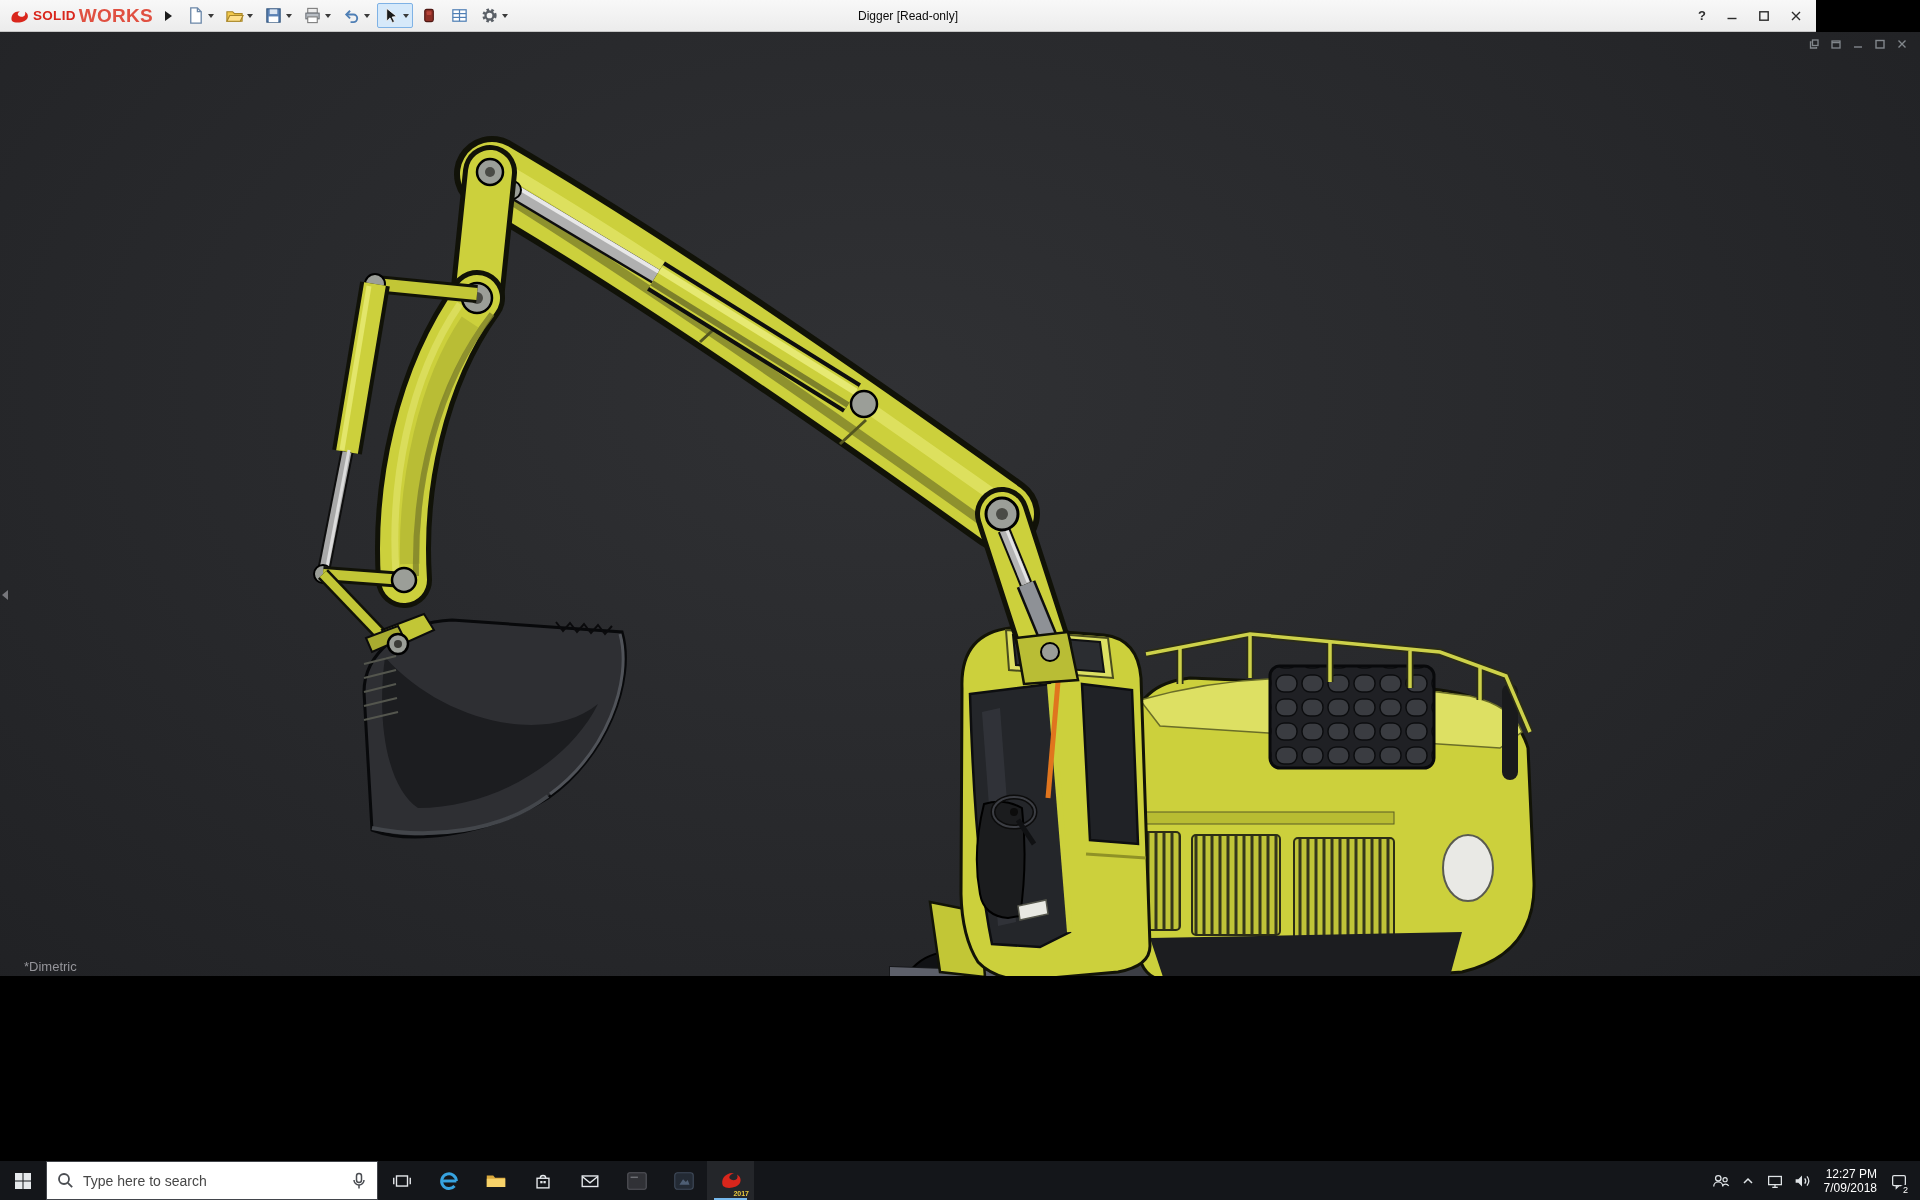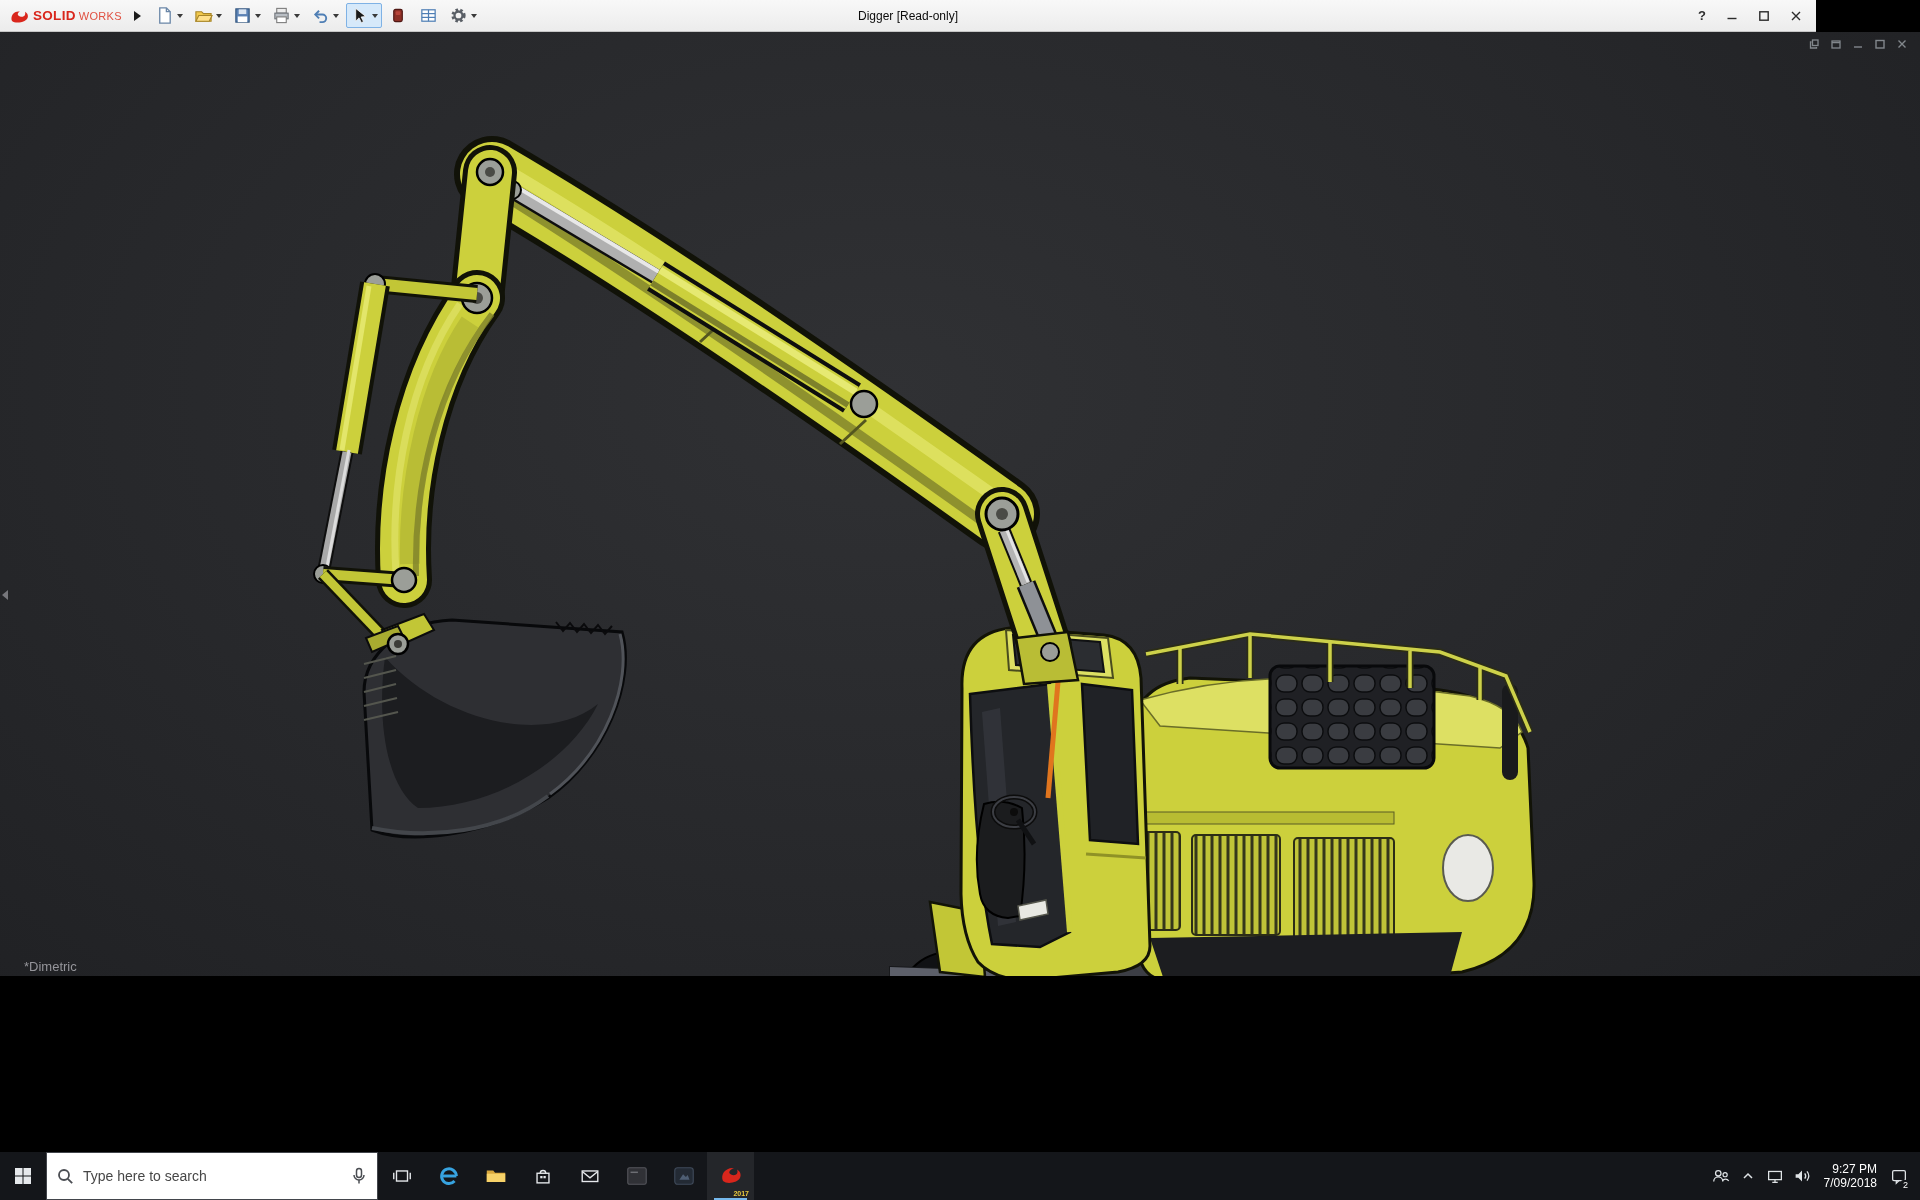--- a/index.html
+++ b/index.html
@@ -6,21 +6,21 @@
   html,body{width:1920px;height:1200px;overflow:hidden;background:#000;
     font-family:"Liberation Sans",sans-serif}
   .screen{position:relative;width:1920px;height:1200px}
 
   
   .titlebar{position:absolute;top:0;left:0;width:1816px;height:32px;
     background:linear-gradient(#f8f8f8,#ececec);border-bottom:1px solid #c6c6c6;
     display:flex;align-items:center;padding:0 8px;z-index:30}
   .logo{display:flex;align-items:center;gap:3px}
   .logo-solid{font-weight:700;color:#d9261c;font-size:13.5px;letter-spacing:.3px}
-  .logo-works{font-weight:400;color:#e05041;font-size:11px;letter-spacing:.3px}
+  .logo-works{font-weight:700;color:#e05041;font-size:19px;letter-spacing:.3px}
   .menu-expander{width:0;height:0;border-top:5px solid transparent;border-bottom:5px solid transparent;
     border-left:7px solid #1c1c1c;margin:0 10px 0 12px}
   .tb-icons{display:flex;align-items:center;gap:3px}
   .tb-btn{display:flex;align-items:center;padding:2px 3px;border:1px solid transparent;border-radius:2px}
   .tb-btn.active{background:#d6e9fa;border:1px solid #7fb2e5}
   .caret{width:0;height:0;border-left:3.5px solid transparent;border-right:3.5px solid transparent;
     border-top:4px solid #3a3a3a;margin-left:3px}
   .window-title{position:absolute;left:50%;transform:translateX(-50%);font-size:12px;color:#0c0c0c;white-space:nowrap}
   .win-controls{margin-left:auto;display:flex;align-items:center;gap:20px;padding-right:6px}
   .help-btn{font-size:13px;color:#2e2e2e;font-weight:700}
@@ -29,21 +29,21 @@
   
   .viewport{position:absolute;top:32px;left:0;width:1920px;height:944px;
     background:radial-gradient(1400px 900px at 46% 38%, #303134 0%, #27282b 55%, #1f2023 100%);overflow:hidden}
   .model-svg{position:absolute;top:0;left:0}
   .doc-controls{position:absolute;top:6px;right:12px;display:flex;gap:10px;opacity:.8;z-index:5}
   .view-label{position:absolute;left:24px;bottom:2px;font-size:13px;color:#95959a;z-index:5}
   .flyout-tab{position:absolute;left:2px;top:558px;width:0;height:0;z-index:5;
     border-top:5px solid transparent;border-bottom:5px solid transparent;border-right:6px solid #77777c}
 
   
-  .taskbar{position:absolute;bottom:0;left:0;width:1920px;height:48px;background:#14161a;
+  .taskbar{position:absolute;bottom:0;left:0;width:1920px;height:39px;background:#14161a;
     display:flex;align-items:stretch;z-index:40}
   .start{width:46px;display:flex;align-items:center;justify-content:center}
   .searchbox{width:332px;background:#ffffff;border:1px solid #42454b;display:flex;align-items:center;
     gap:9px;padding:0 10px}
   .searchbox input{border:none;outline:none;flex:1;font-size:14px;color:#333;background:transparent;
     font-family:"Liberation Sans",sans-serif}
   .searchbox input::placeholder{color:#474747}
   .apps{display:flex;align-items:stretch}
   .app{width:47px;display:flex;align-items:center;justify-content:center;position:relative}
   .app.active{background:rgba(255,255,255,.07)}
@@ -491,21 +491,21 @@
           <line x1="11" y1="15" x2="11" y2="18" stroke="#dfe3e6" stroke-width="1.4"></line>
         </svg>
       </div>
       <div class="cell">
         <svg width="20" height="20" viewBox="0 0 22 22">
           <path d="M4,9 v4 h3 l4,4 V5 L7,9 Z" fill="#dfe3e6"></path>
           <path d="M14,8 a5,5 0 0 1 0,6 M16.5,6 a8,8 0 0 1 0,10" fill="none" stroke="#dfe3e6" stroke-width="1.4"></path>
         </svg>
       </div>
       <div class="clock">
-        <div>9:27 PM</div>
+        <div>12:27 PM</div>
         <div>7/09/2018</div>
       </div>
       <div class="cell">
         <svg width="20" height="20" viewBox="0 0 22 22">
           <rect x="4" y="5" width="14" height="11" rx="1.5" fill="none" stroke="#dfe3e6" stroke-width="1.4"></rect>
           <path d="M8,16 v3 l3,-3" fill="none" stroke="#dfe3e6" stroke-width="1.4"></path>
         </svg>
         <span class="ac-badge">2</span>
       </div>
     </div>

